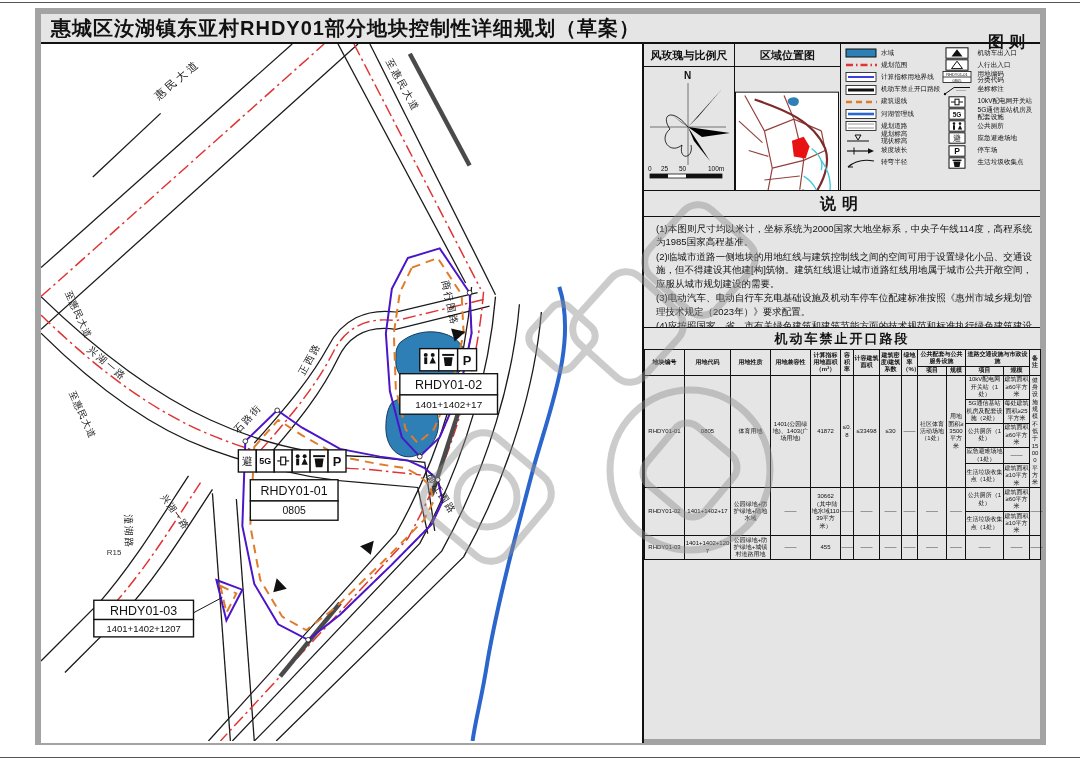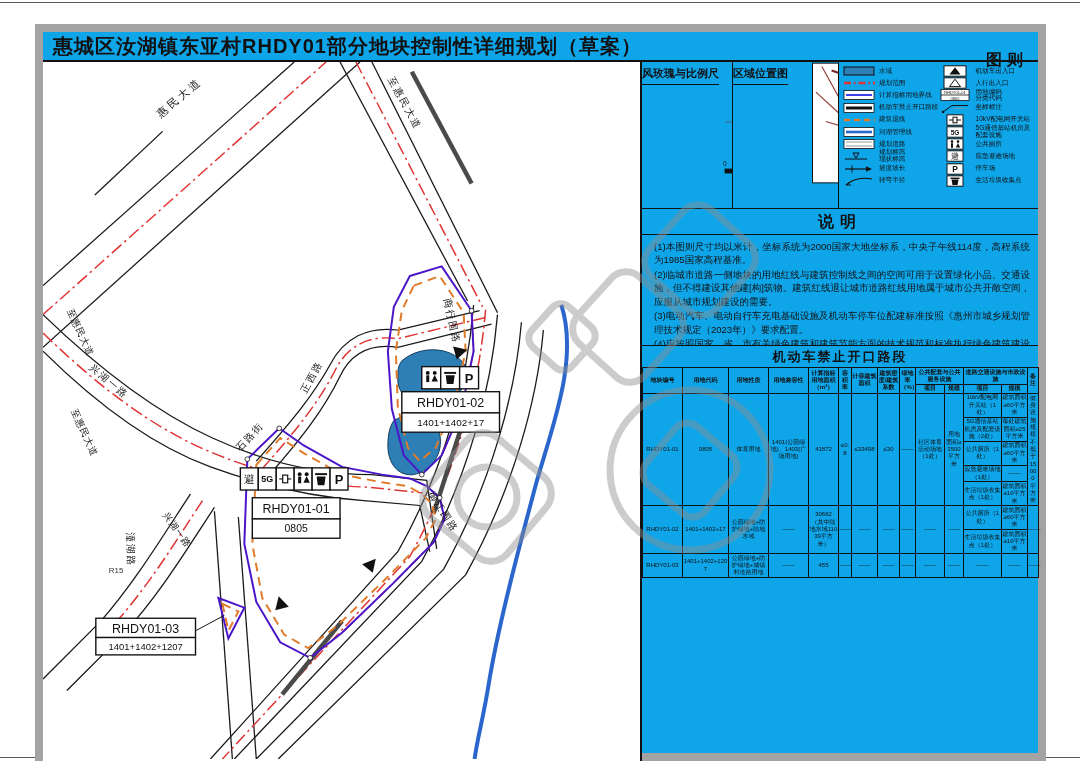--- a/index.html
+++ b/index.html
@@ -1,27 +1,27 @@
 <!DOCTYPE html>
 <html><head>
 <meta charset="utf-8">
 <style>
   html,body{margin:0;padding:0;}
   body{width:1080px;height:763px;position:relative;background:#fff;
        font-family:"Liberation Sans","DejaVu Sans",sans-serif;color:#111;overflow:hidden;}
   .hairline{position:absolute;left:0;width:1080px;height:0;border-top:1.5px solid #555;}
-  .sheet{position:absolute;left:35px;top:24px;width:1011px;height:737px;border:8px solid #a3a3a3;background:#0ea5e9;box-sizing:border-box;}
+  .sheet{position:absolute;left:35px;top:8px;width:1011px;height:737px;border:6px solid #a3a3a3;background:#e5e5e5;box-sizing:border-box;}
   .titlebar{height:30px;border-bottom:2px solid #111;display:flex;justify-content:space-between;align-items:center;padding:0 10px;box-sizing:border-box;}
   .title{font-size:20px;font-weight:bold;letter-spacing:1px;white-space:nowrap;}
   .sheet-label{font-size:16px;font-weight:bold;letter-spacing:5px;margin-top:29px;}
   .content{display:flex;height:699px;}
   .map-panel{width:613px;border-right:2px solid #111;position:relative;box-sizing:border-box;background:#fff;overflow:hidden;}
   .side-panel{width:396px;display:flex;flex-direction:column;box-sizing:border-box;}
   .trio{display:flex;height:147px;border-bottom:1.5px solid #111;box-sizing:border-box;}
-  .cell{display:flex;flex-direction:row;box-sizing:border-box;}
+  .cell{display:flex;flex-direction:column;box-sizing:border-box;}
   .cell+.cell{border-left:1.5px solid #111;gap:24px;}
   .cell-h{height:22px;line-height:22px;border-bottom:1.5px solid #111;text-align:center;font-weight:bold;font-size:11px;white-space:nowrap;overflow:hidden;}
   .cell-body{flex:1;position:relative;overflow:hidden;}
   .c-wind{width:90px;} .c-loc{width:106px;} .c-leg{flex:1;}
   .legend-cols{display:flex;padding:3px 2px 0 4px;}
   .lg-col{flex:1;display:flex;flex-direction:column;}
   .lg-item{display:flex;align-items:center;height:12.2px;}
   .lg-sym{width:36px;flex:0 0 36px;display:flex;align-items:center;}
   .lg-label{font-size:6.6px;line-height:1.05;white-space:pre-line;transform-origin:left center;}
   .notes{border-bottom:1.5px solid #111;}

